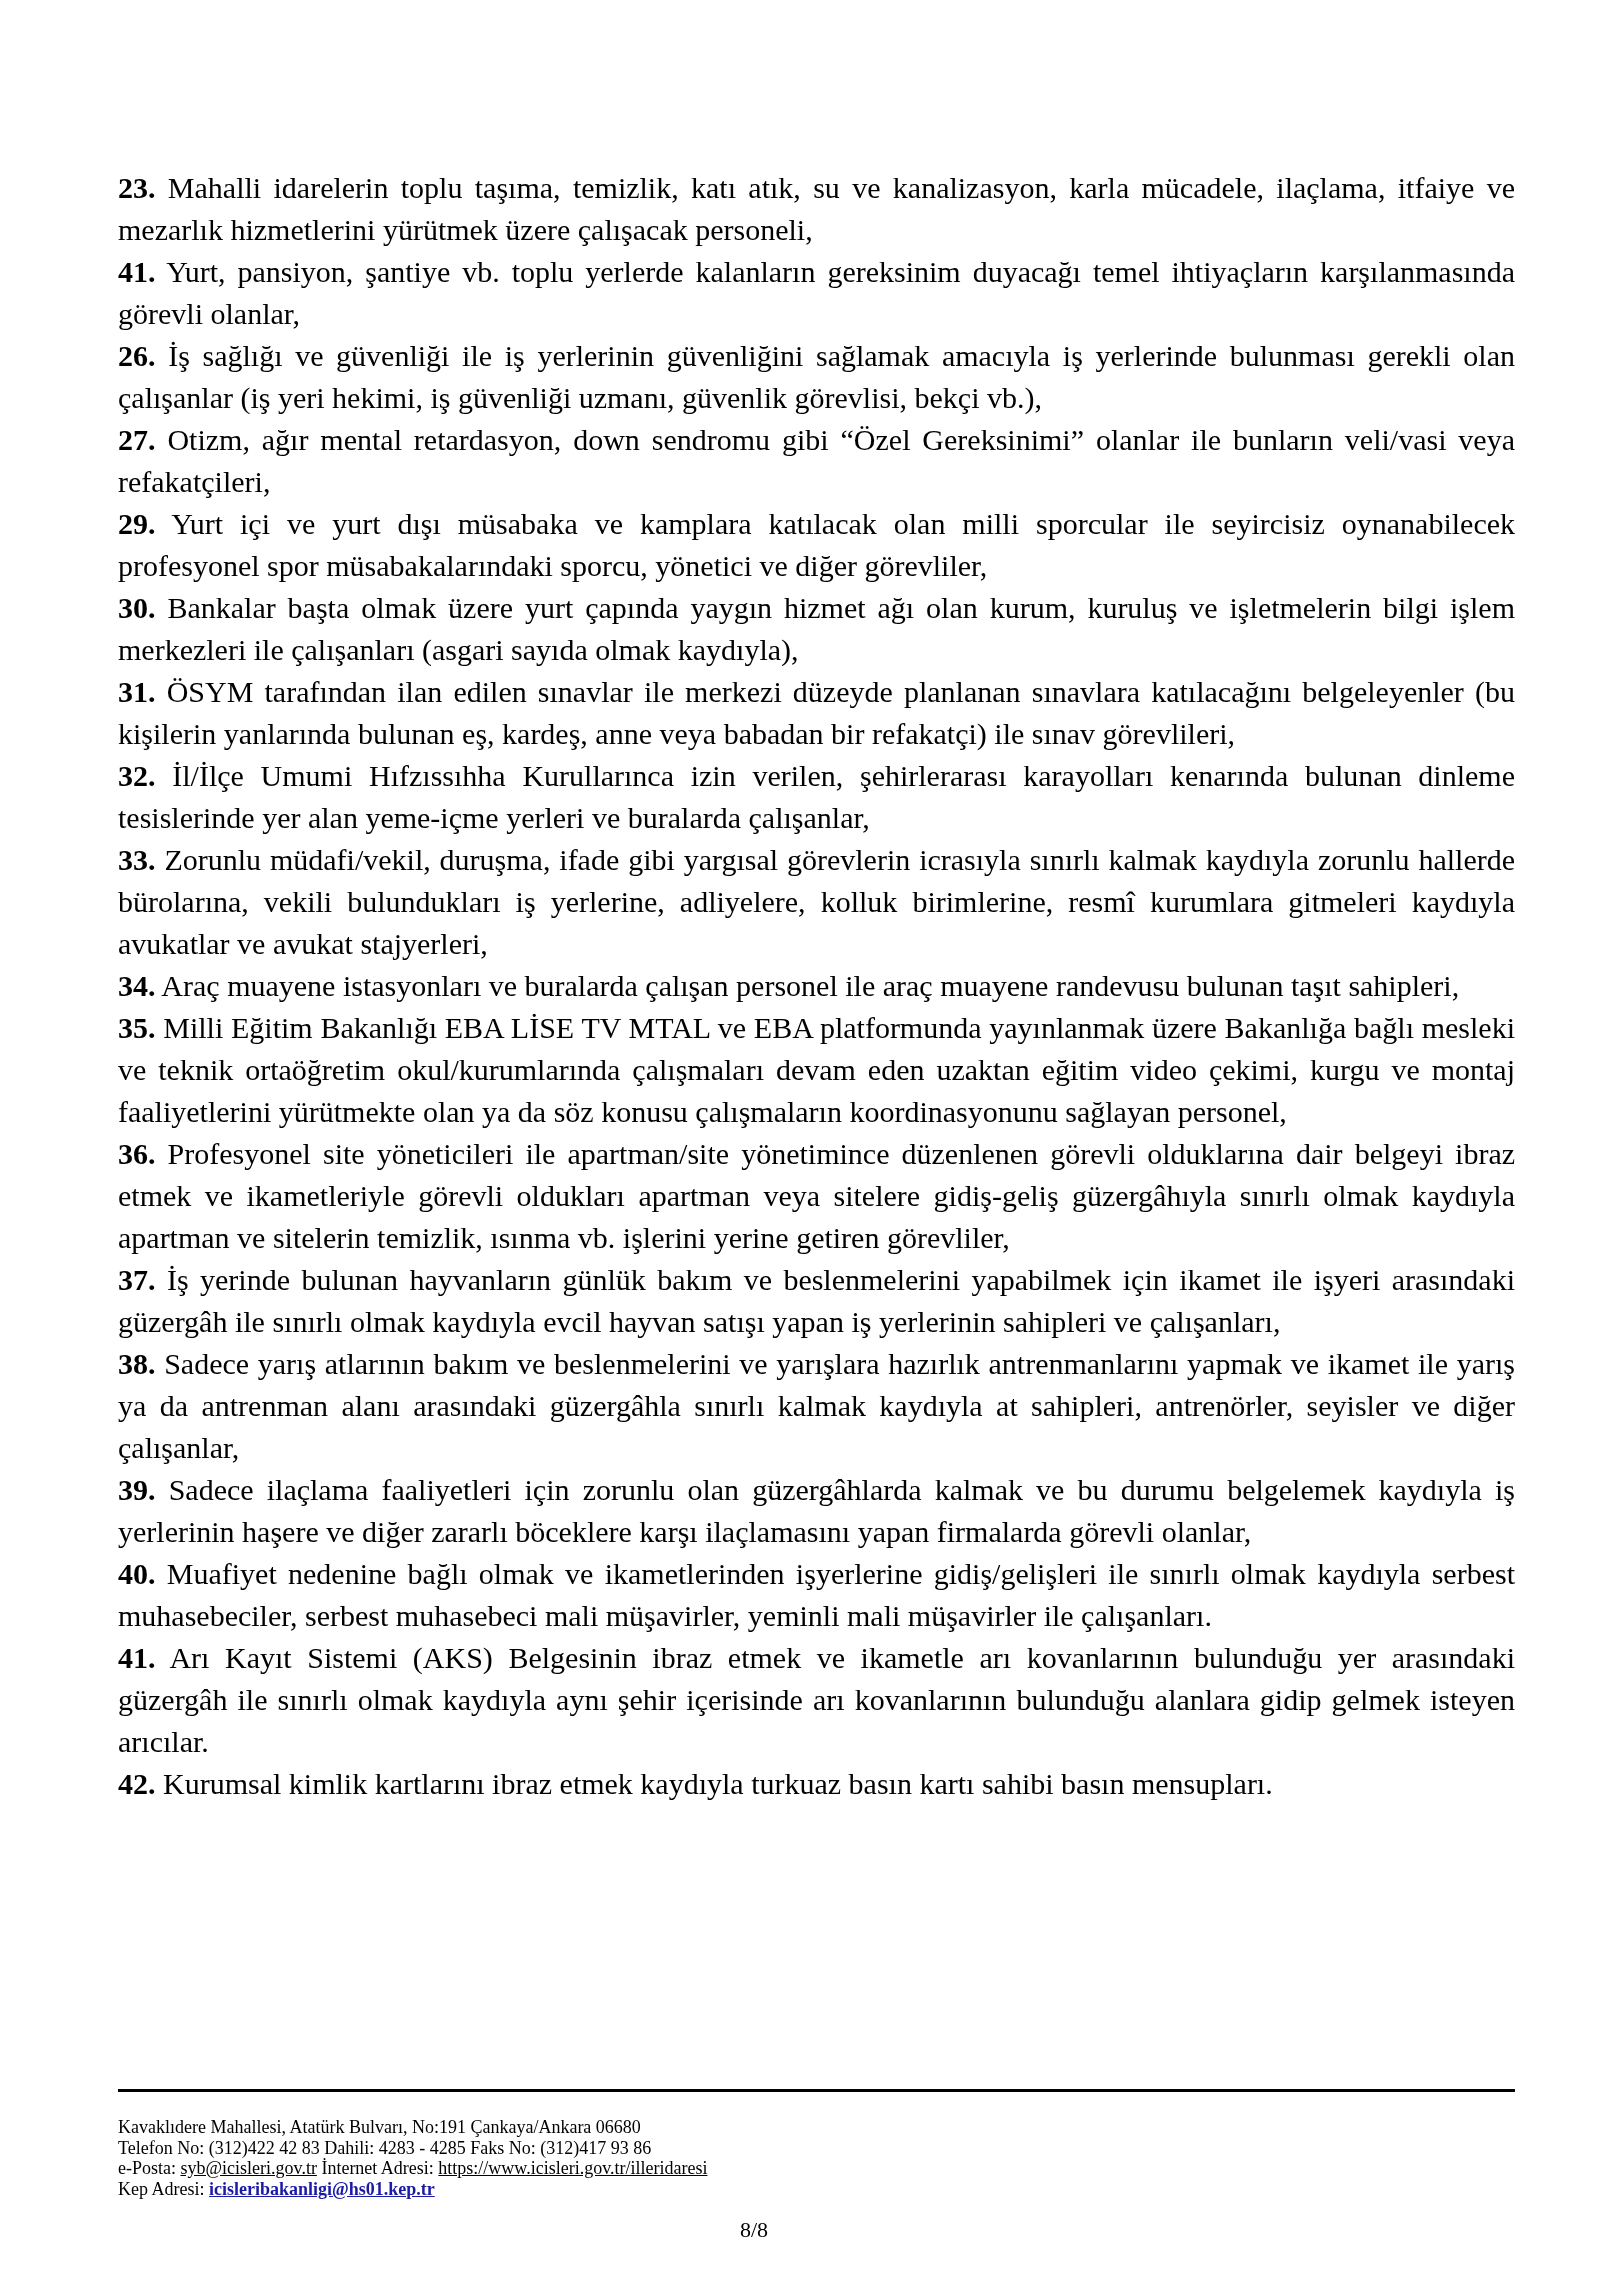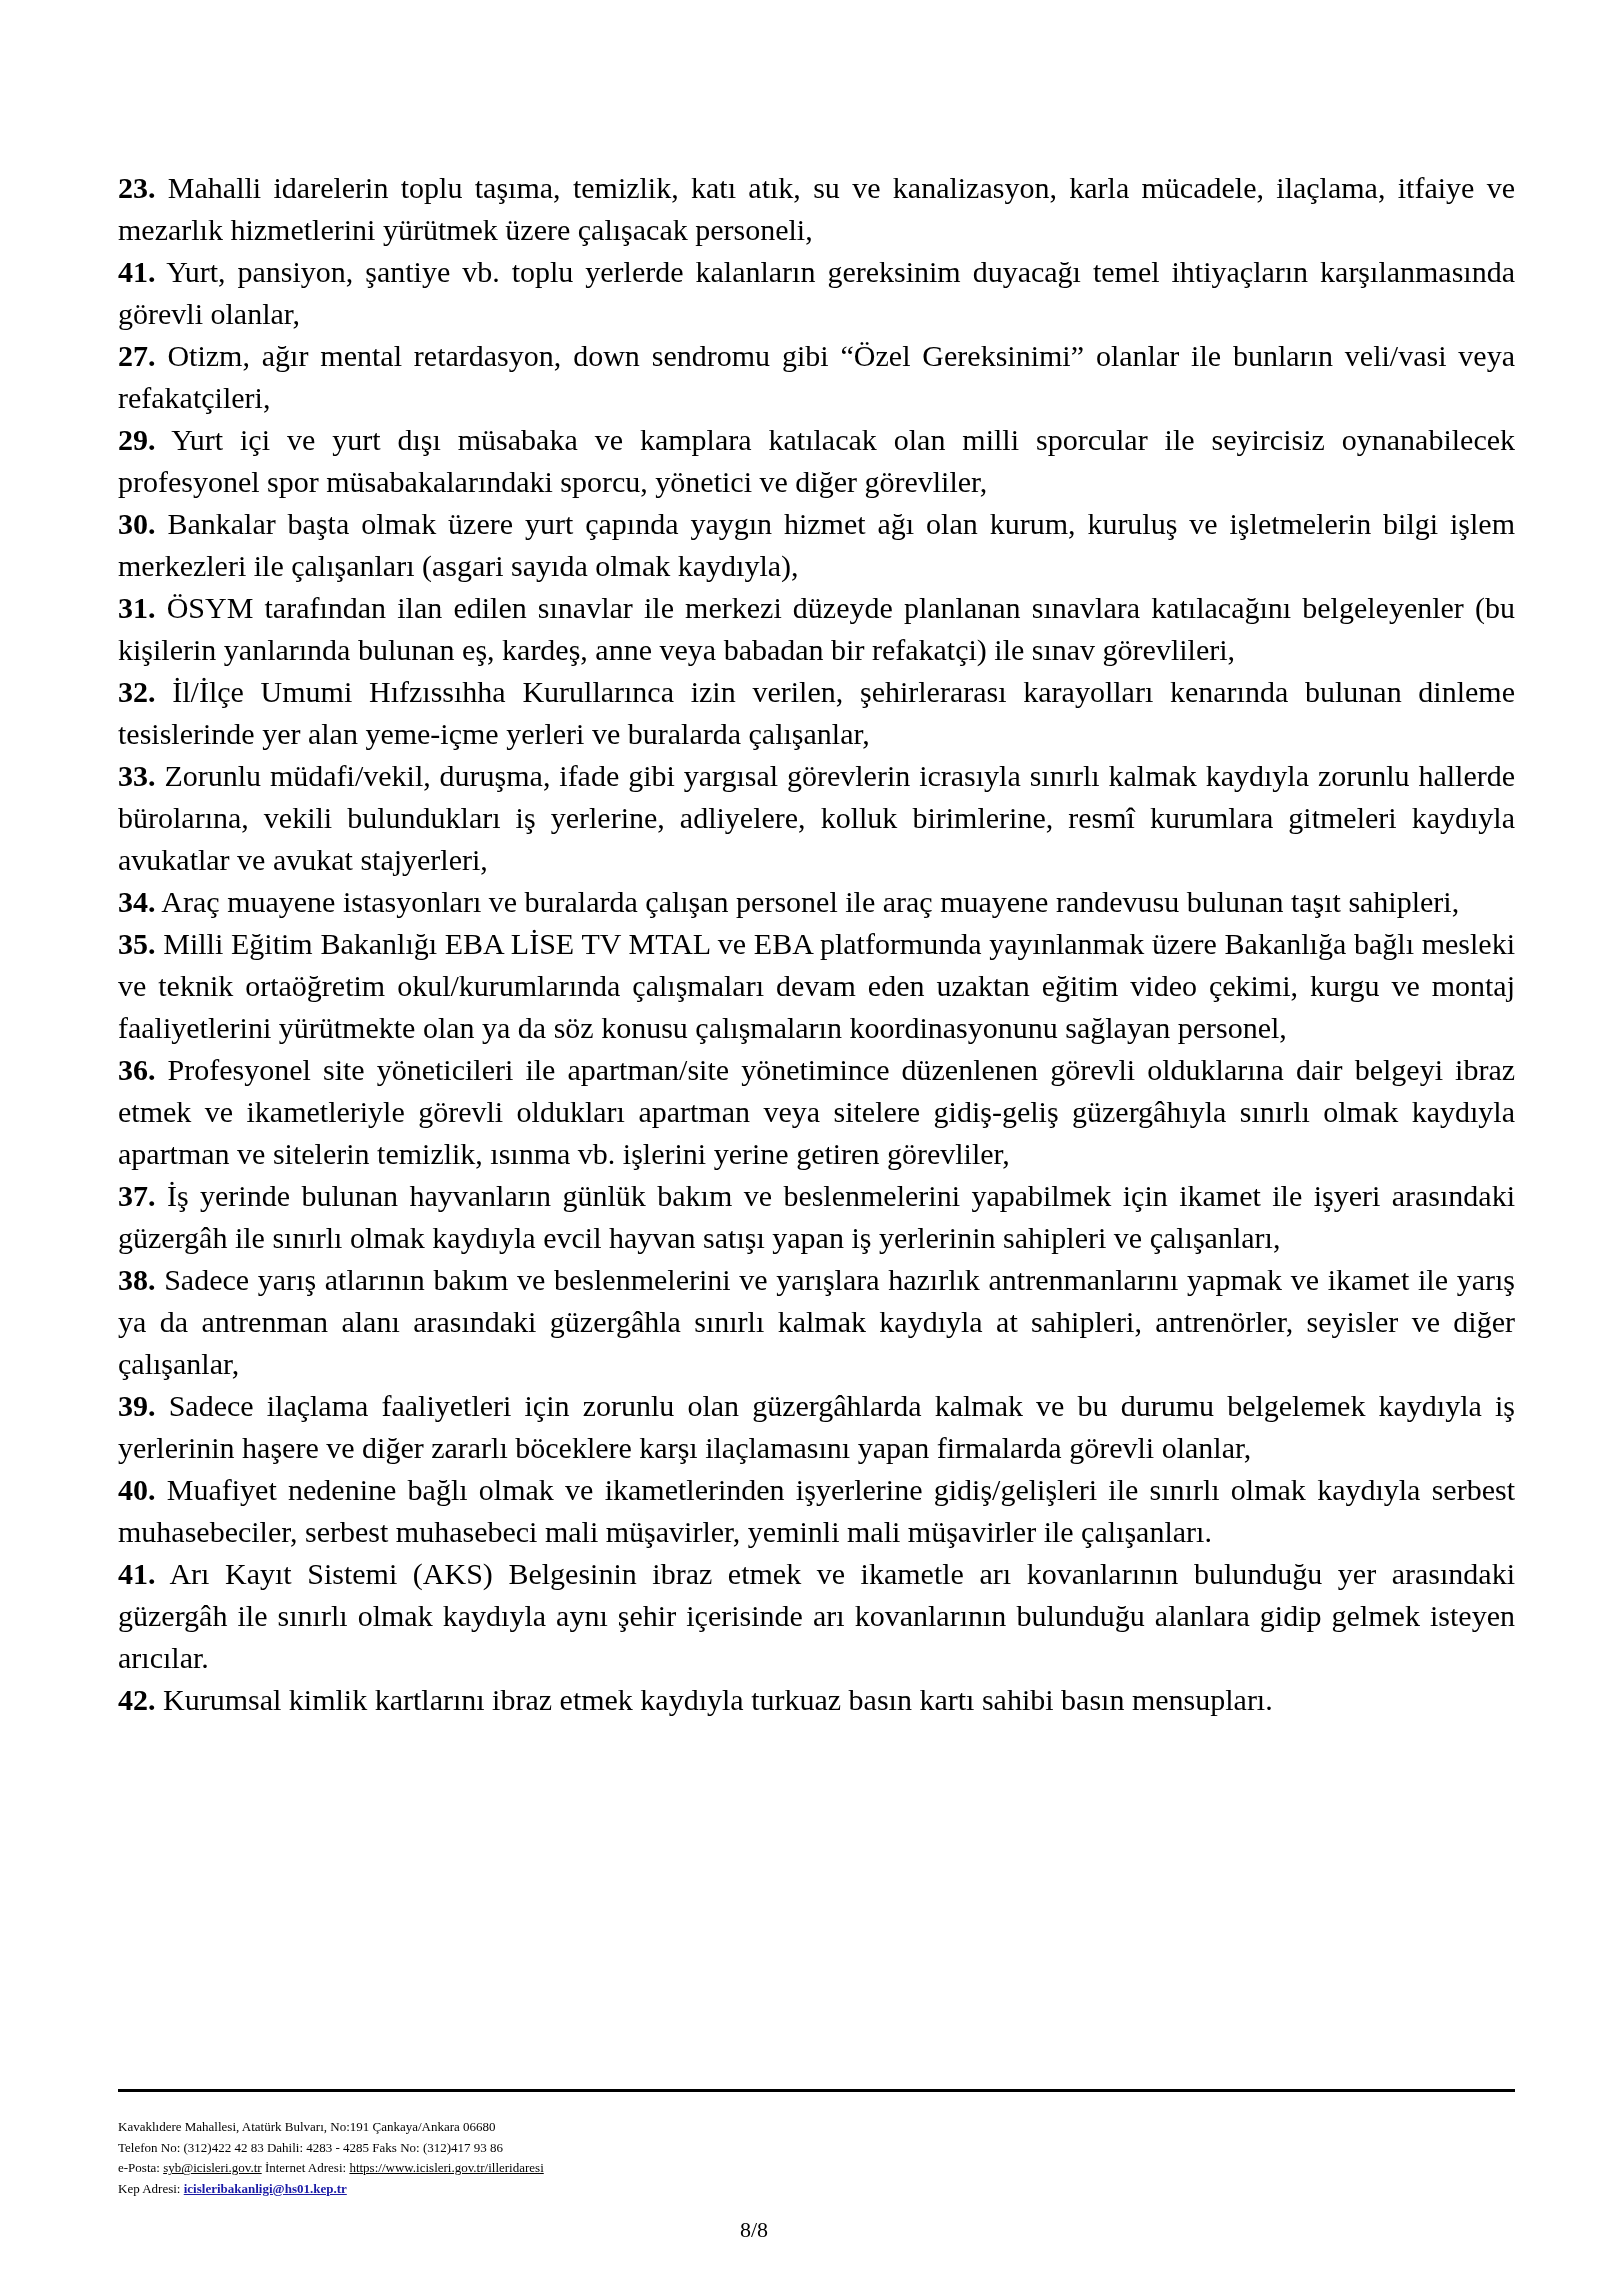--- a/index.html
+++ b/index.html
@@ -36,21 +36,21 @@
       left: 118px;
       top: 2089px;
       width: 1397px;
       height: 2.9px;
       background: #000000;
     }
     .footer {
       position: absolute;
       left: 118px;
       top: 2117px;
-      font-size: 13px;
+      font-size: 18px;
       line-height: 20.6px;
     }
     .footer a {
       color: #000000;
       text-decoration: underline;
     }
     .footer a.kep-link {
       color: #1a1aa6;
       font-weight: bold;
     }
@@ -60,20 +60,21 @@
       top: 2217px;
       font-size: 22px;
     }
   </style>
 </head>
 <body>
 
 <div class="page-body">
   <p class="item"><span class="item-num">23.</span> <span>Mahalli idarelerin toplu taşıma, temizlik, katı atık, su ve kanalizasyon, karla mücadele, ilaçlama, itfaiye ve mezarlık hizmetlerini yürütmek üzere çalışacak personeli,</span></p>
   <p class="item"><span class="item-num">41.</span> <span>Yurt, pansiyon, şantiye vb. toplu yerlerde kalanların gereksinim duyacağı temel ihtiyaçların karşılanmasında görevli olanlar,</span></p>
+  <p class="item"><span class="item-num">26.</span> <span>İş sağlığı ve güvenliği ile iş yerlerinin güvenliğini sağlamak amacıyla iş yerlerinde bulunması gerekli olan çalışanlar (iş yeri hekimi, iş güvenliği uzmanı, güvenlik görevlisi, bekçi vb.),</span></p>
   <p class="item"><span class="item-num">27.</span> <span>Otizm, ağır mental retardasyon, down sendromu gibi “Özel Gereksinimi” olanlar ile bunların veli/vasi veya refakatçileri,</span></p>
   <p class="item"><span class="item-num">29.</span> <span>Yurt içi ve yurt dışı müsabaka ve kamplara katılacak olan milli sporcular ile seyircisiz oynanabilecek profesyonel spor müsabakalarındaki sporcu, yönetici ve diğer görevliler,</span></p>
   <p class="item"><span class="item-num">30.</span> <span>Bankalar başta olmak üzere yurt çapında yaygın hizmet ağı olan kurum, kuruluş ve işletmelerin bilgi işlem merkezleri ile çalışanları (asgari sayıda olmak kaydıyla),</span></p>
   <p class="item"><span class="item-num">31.</span> <span>ÖSYM tarafından ilan edilen sınavlar ile merkezi düzeyde planlanan sınavlara katılacağını belgeleyenler (bu kişilerin yanlarında bulunan eş, kardeş, anne veya babadan bir refakatçi) ile sınav görevlileri,</span></p>
   <p class="item"><span class="item-num">32.</span> <span>İl/İlçe Umumi Hıfzıssıhha Kurullarınca izin verilen, şehirlerarası karayolları kenarında bulunan dinleme tesislerinde yer alan yeme-içme yerleri ve buralarda çalışanlar,</span></p>
   <p class="item"><span class="item-num">33.</span> <span>Zorunlu müdafi/vekil, duruşma, ifade gibi yargısal görevlerin icrasıyla sınırlı kalmak kaydıyla zorunlu hallerde bürolarına, vekili bulundukları iş yerlerine, adliyelere, kolluk birimlerine, resmî kurumlara gitmeleri kaydıyla avukatlar ve avukat stajyerleri,</span></p>
   <p class="item"><span class="item-num">34.</span> <span>Araç muayene istasyonları ve buralarda çalışan personel ile araç muayene randevusu bulunan taşıt sahipleri,</span></p>
   <p class="item"><span class="item-num">35.</span> <span>Milli Eğitim Bakanlığı EBA LİSE TV MTAL ve EBA platformunda yayınlanmak üzere Bakanlığa bağlı mesleki ve teknik ortaöğretim okul/kurumlarında çalışmaları devam eden uzaktan eğitim video çekimi, kurgu ve montaj faaliyetlerini yürütmekte olan ya da söz konusu çalışmaların koordinasyonunu sağlayan personel,</span></p>
   <p class="item"><span class="item-num">36.</span> <span>Profesyonel site yöneticileri ile apartman/site yönetimince düzenlenen görevli olduklarına dair belgeyi ibraz etmek ve ikametleriyle görevli oldukları apartman veya sitelere gidiş-geliş güzergâhıyla sınırlı olmak kaydıyla apartman ve sitelerin temizlik, ısınma vb. işlerini yerine getiren görevliler,</span></p>
   <p class="item"><span class="item-num">37.</span> <span>İş yerinde bulunan hayvanların günlük bakım ve beslenmelerini yapabilmek için ikamet ile işyeri arasındaki güzergâh ile sınırlı olmak kaydıyla evcil hayvan satışı yapan iş yerlerinin sahipleri ve çalışanları,</span></p>

